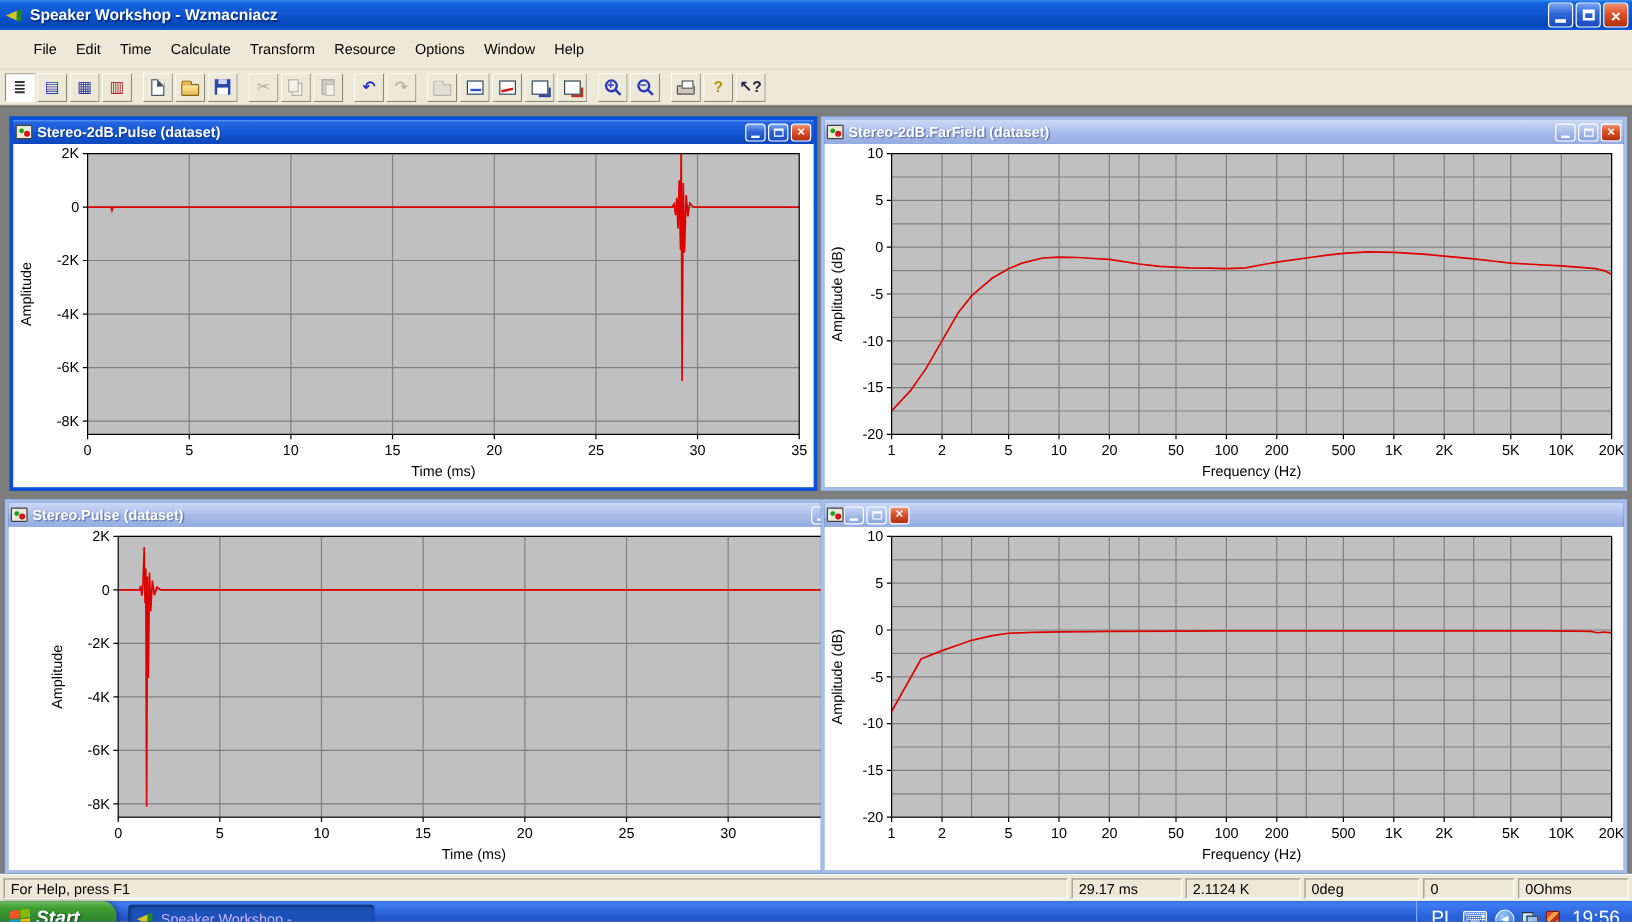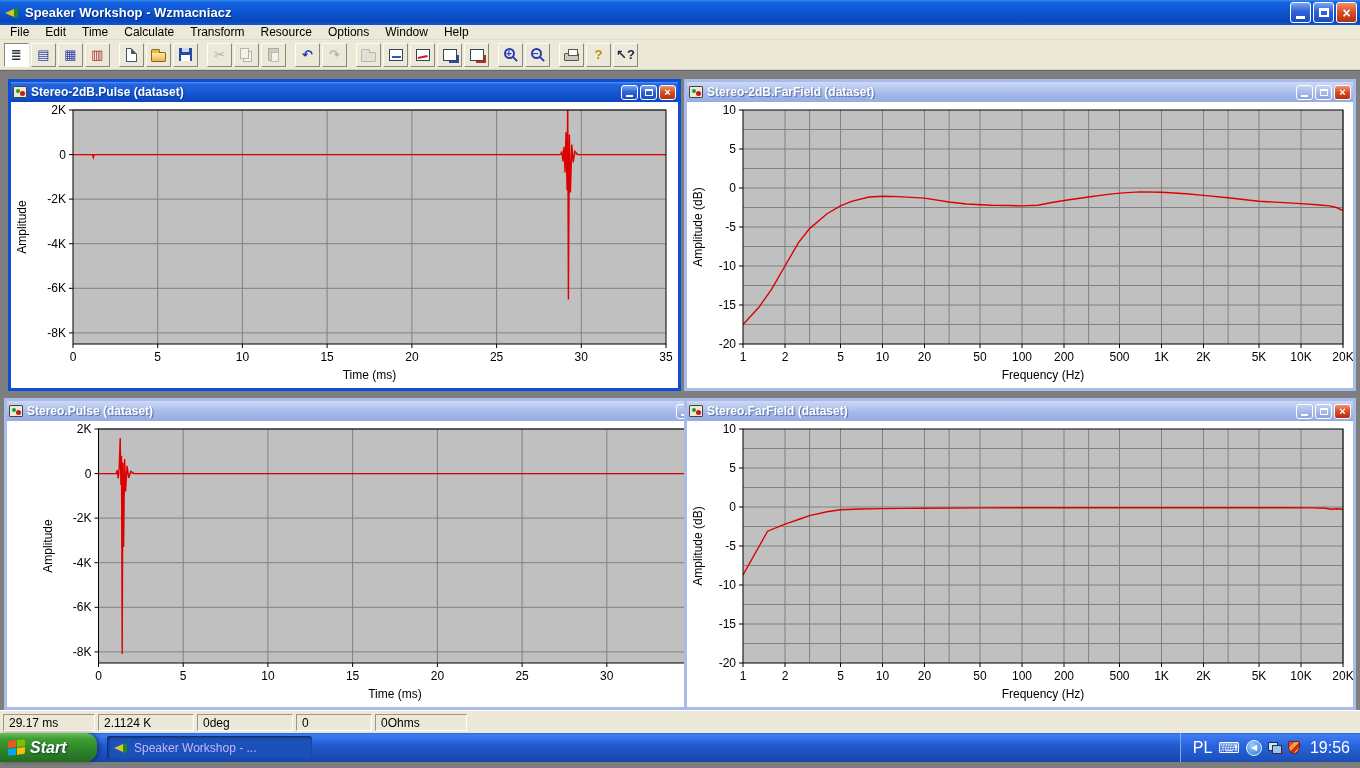--- a/index.html
+++ b/index.html
@@ -11,21 +11,21 @@
     background:linear-gradient(180deg,#388eef 0%,#1563e0 9%,#0f56d2 45%,#0747b8 85%,#1058d8 100%);}
   #title-text{color:#fff;font-weight:bold;font-size:13px;margin-left:5px;text-shadow:1px 1px 1px #00287a;flex:1;}
   .caption-buttons{display:flex;gap:2px;margin-right:3px;}
   .cbtn{width:21px;height:21px;border:1px solid #fff;border-radius:3px;display:flex;align-items:center;justify-content:center;color:#fff;}
   .cbtn.min,.cbtn.max{background:linear-gradient(180deg,#7ba4f2,#2e64d8 45%,#1c4cc0);}
   .cbtn.close{background:linear-gradient(180deg,#f0926f,#dd4f27 45%,#b03010);font-weight:bold;font-size:14px;}
   .cbtn.min i{display:block;width:9px;height:3px;background:#fff;margin-top:9px;}
   .cbtn.max i{display:block;width:10px;height:9px;border:2px solid #fff;border-top-width:3px;}
 
   
-  #menubar{height:15px;background:#ece9d8;display:flex;align-items:center;padding-left:2px;border-bottom:1px solid #e0dcc8;}
+  #menubar{height:33px;background:#ece9d8;display:flex;align-items:center;padding-left:20px;border-bottom:1px solid #e0dcc8;}
   .menu-item{padding:2px 8px;color:#000;}
 
   
   #toolbar{height:30px;background:#ece9d8;display:flex;align-items:center;padding-left:3px;border-bottom:1px solid #d4d0bc;}
   .tsep{width:7px;height:22px;}
   .tbtn{width:25px;height:24px;margin:0 1px;background:#ece9d8;border:1px solid;border-color:#fdfcf8 #8a8878 #8a8878 #fdfcf8;border-radius:1px;display:flex;align-items:center;justify-content:center;position:relative;}
   .tbtn.pressed{background:#fff;border-color:#8a8878 #fdfcf8 #fdfcf8 #8a8878;}
   .tbtn.disabled .ic{filter:grayscale(1) opacity(.4);}
   .ic{display:inline-flex;align-items:center;justify-content:center;}
   .ic-glyph{font-size:13px;font-weight:bold;line-height:1;}
@@ -438,21 +438,20 @@
             <text x="55" y="234.9" text-anchor="end" font-size="12" fill="#000">-8K</text>
             <text x="358.5" y="277" text-anchor="middle" font-size="12" fill="#000">Time (ms)</text>
             <text x="15" y="125" text-anchor="middle" font-size="12" fill="#000" transform="rotate(-90 15 125)">Amplitude</text>
           </svg>
       </div>
     </div>
 
     <div class="child" style="left:684px;top:327px;width:672px;height:312px;">
       <div class="ctitle">
         <span class="ds-icon"></span>
-        <span class="ttext">Stereo.FarField (dataset)</span>
         <span class="ccbtn min">
             <i></i>
           </span>
         <span class="ccbtn max">
             <i></i>
           </span>
         <span class="ccbtn close">×</span>
       </div>
       <div class="cclient">
         <svg viewBox="0 0 666 286">
@@ -536,20 +535,21 @@
             <text x="49" y="246.0" text-anchor="end" font-size="12" fill="#000">-20</text>
             <text x="356" y="277" text-anchor="middle" font-size="12" fill="#000">Frequency (Hz)</text>
             <text x="15" y="125" text-anchor="middle" font-size="12" fill="#000" transform="rotate(-90 15 125)">Amplitude (dB)</text>
           </svg>
       </div>
     </div>
 
   </div>
 
   <div id="statusbar">
+    <span class="pane help">For Help, press F1</span>
   <span class="pane" style="width: 92px;">29.17 ms</span>
       <span class="pane" style="width: 96px;">2.1124 K</span>
       <span class="pane" style="width: 96px;">0deg</span>
       <span class="pane" style="width: 76px;">0</span>
       <span class="pane" style="width: 92px;">0Ohms</span>
     </div>
 
   <div id="taskbar">
     <div id="start-btn">
       <span class="winflag"></span>

